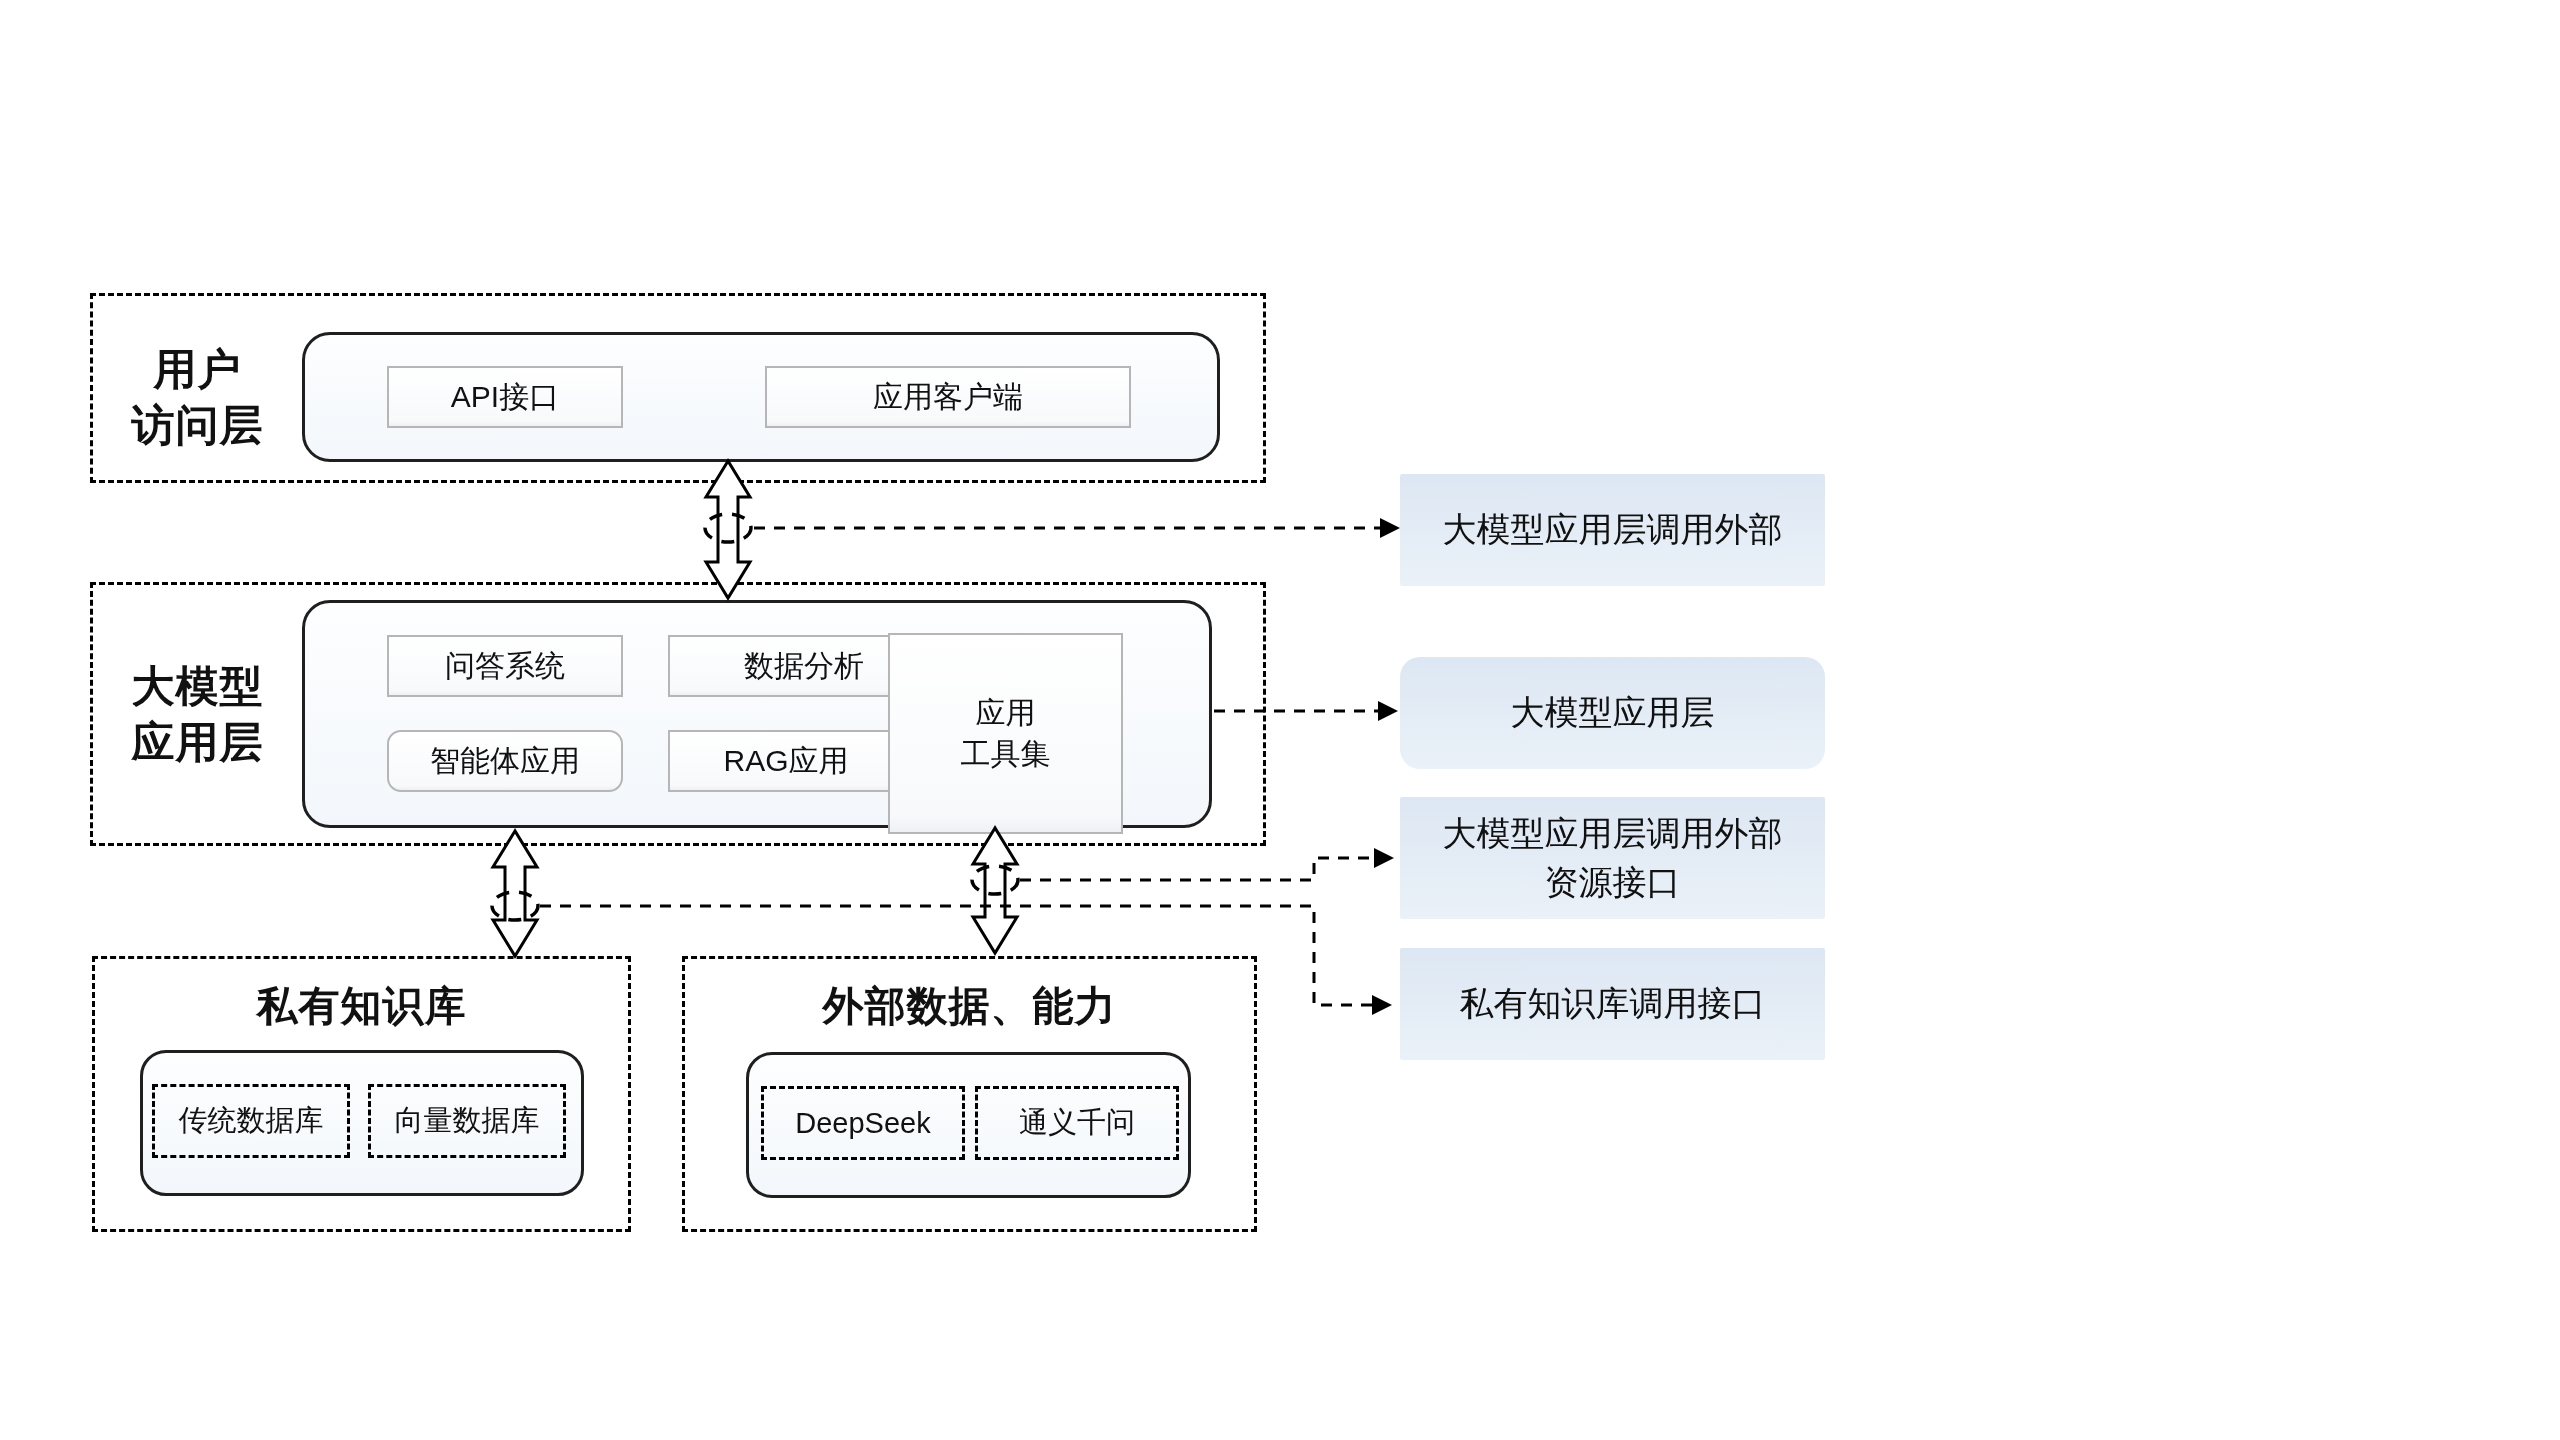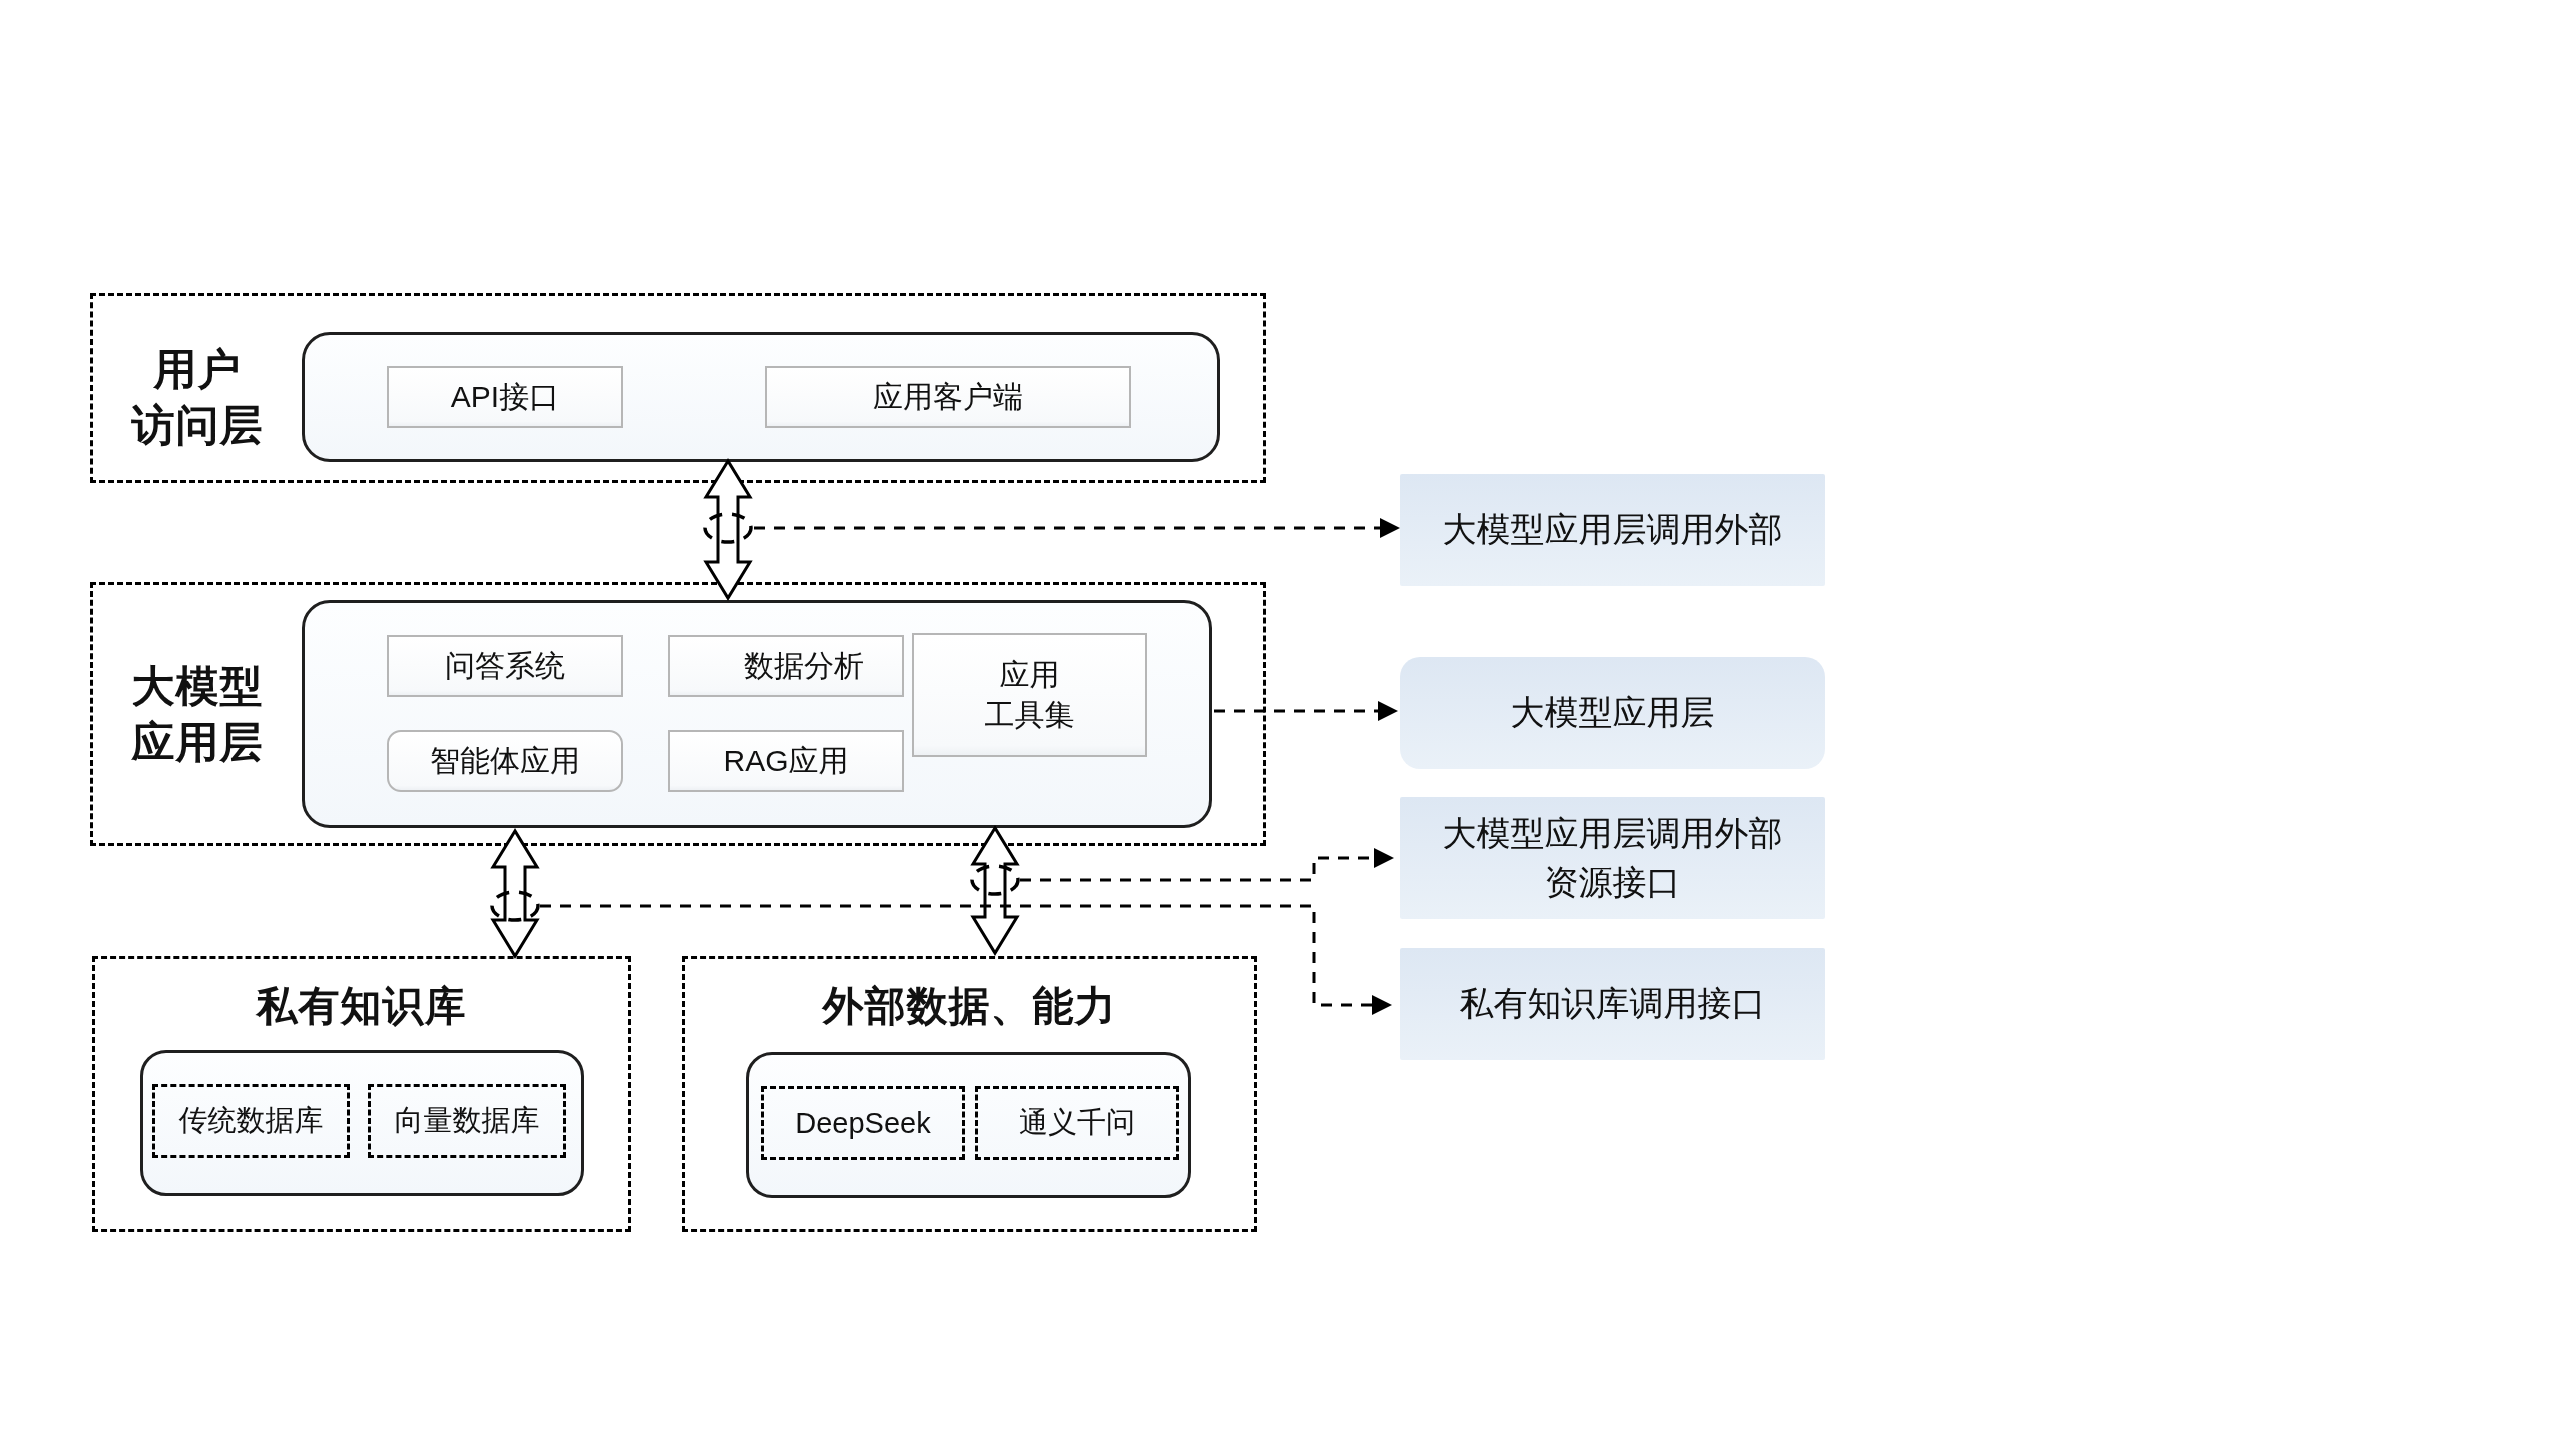--- a/index.html
+++ b/index.html
@@ -70,21 +70,21 @@
 <div class="abs wbox" style="left:765px;top:366px;width:366px;height:62px;">应用客户端</div>
 
 <div class="abs layer" style="left:90px;top:582px;width:1176px;height:264px;"></div>
 <div class="abs layer-title" style="left:95px;top:600px;width:205px;height:230px;">大模型
 应用层</div>
 <div class="abs panel" style="left:302px;top:600px;width:910px;height:228px;"></div>
 <div class="abs wbox" style="left:387px;top:635px;width:236px;height:62px;">问答系统</div>
 <div class="abs wbox" style="left:668px;top:635px;width:236px;height:62px;padding-left:36px;">数据分析</div>
 <div class="abs wbox" style="left:387px;top:730px;width:236px;height:62px;border-radius:14px;">智能体应用</div>
 <div class="abs wbox" style="left:668px;top:730px;width:236px;height:62px;">RAG应用</div>
-<div class="abs wbox" style="left:912px;top:633px;width:235px;height:124px;">应用
+<div class="abs wbox" style="left:888px;top:633px;width:235px;height:201px;">应用
 工具集</div>
 
 <div class="abs layer" style="left:92px;top:956px;width:539px;height:276px;"></div>
 <div class="abs group-title" style="left:92px;top:976px;width:539px;height:60px;">私有知识库</div>
 <div class="abs panel" style="left:140px;top:1050px;width:444px;height:146px;border-radius:26px;"></div>
 <div class="abs dbox" style="left:152px;top:1084px;width:198px;height:74px;">传统数据库</div>
 <div class="abs dbox" style="left:368px;top:1084px;width:198px;height:74px;">向量数据库</div>
 
 <div class="abs layer" style="left:682px;top:956px;width:575px;height:276px;"></div>
 <div class="abs group-title" style="left:682px;top:976px;width:575px;height:60px;">外部数据、能力</div>

